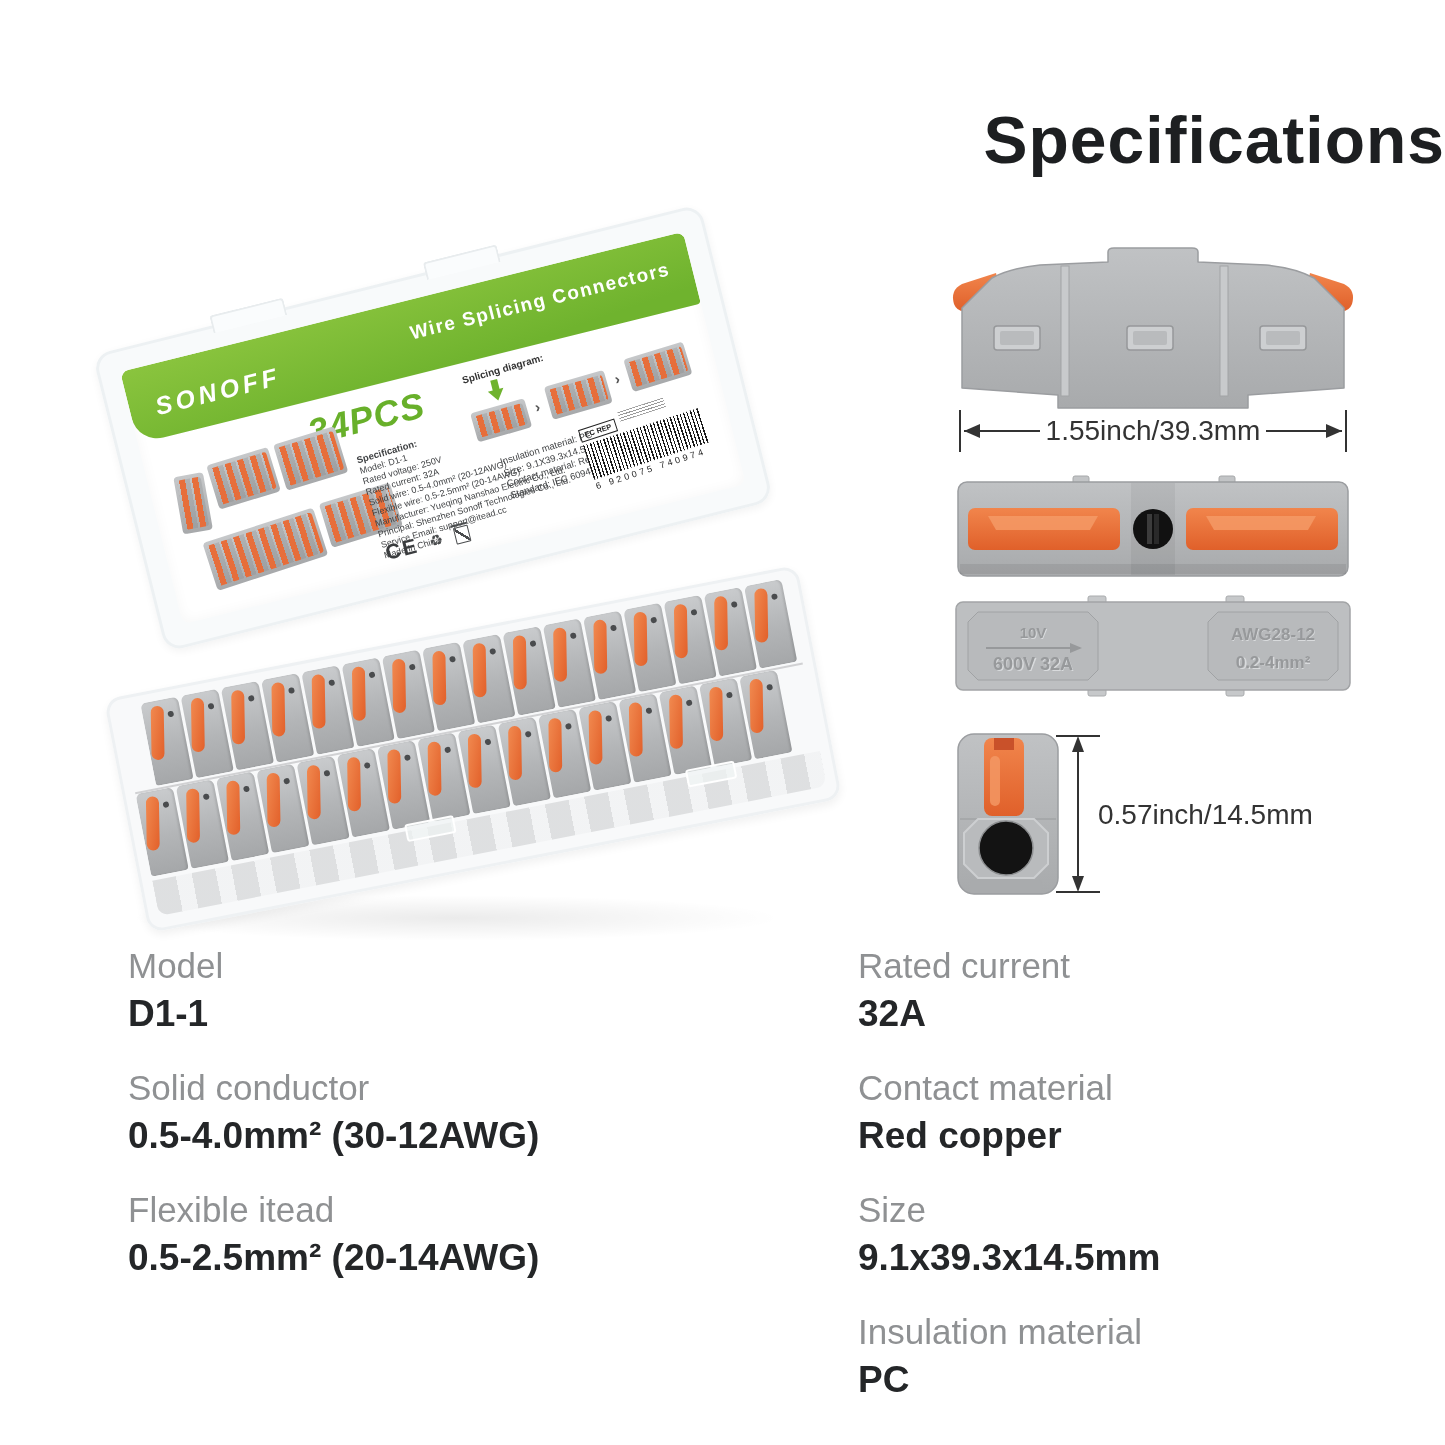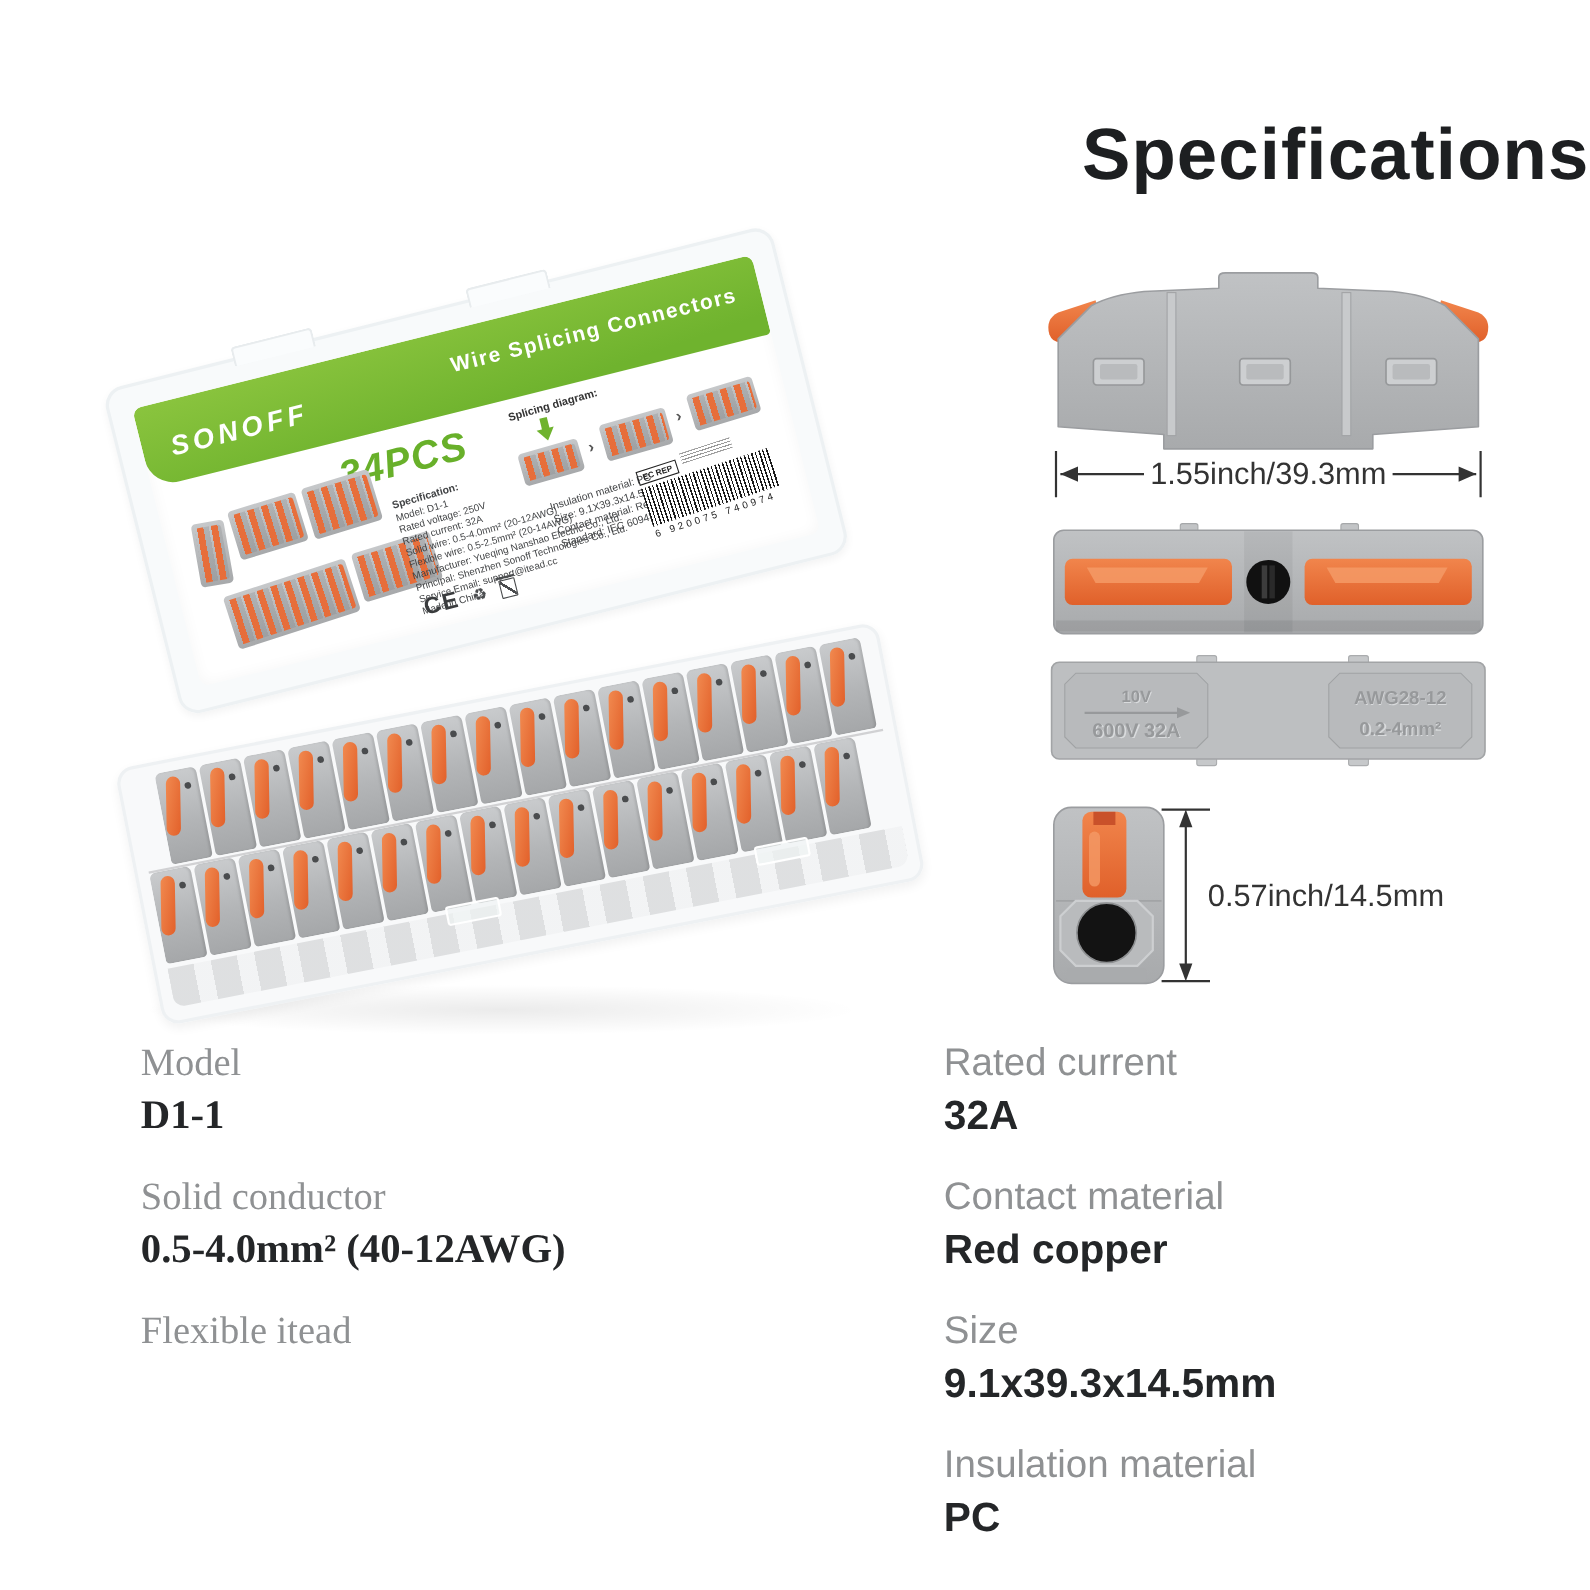--- a/index.html
+++ b/index.html
@@ -88,21 +88,21 @@
   .latch.l1{left:38%;} .latch.l2{left:80%;}
 
   
   svg text{font-family:"Liberation Sans","DejaVu Sans",sans-serif;}
   .dimtext{font-size:28px;fill:#333;}
   .emboss-back{fill:#d9dbdd;}
   .emboss{fill:#97999b;font-weight:bold;}
 
   
   .specs{position:absolute;top:943px;width:620px;}
-  .specs.left{left:128px;font-family:Liberation Serif, serif;} .specs.right{left:858px;}
+  .specs.left{left:128px;} .specs.right{left:858px;}
   .spec-item{margin-bottom:26px;}
   .spec-label{font-size:35px;color:#8f9193;line-height:46px;}
   .spec-value{font-size:37px;font-weight:bold;color:#242628;line-height:50px;}
 </style>
 </head>
 <body>
 
 <h1 id="title">Specifications</h1>
 
 <div id="photo">
@@ -299,24 +299,25 @@
   <text x="150" y="102" class="dimtext">0.57inch/14.5mm</text>
 </svg>
 
 <div class="specs left">
     <div class="spec-item">
     <div class="spec-label">Model</div>
     <div class="spec-value">D1-1</div>
   </div>
     <div class="spec-item">
     <div class="spec-label">Solid conductor</div>
-    <div class="spec-value">0.5-4.0mm² (40-12AWG)</div>
+    <div class="spec-value">0.5-4.0mm² (30-12AWG)</div>
   </div>
     <div class="spec-item">
     <div class="spec-label">Flexible itead</div>
+    <div class="spec-value">0.5-2.5mm² (20-14AWG)</div>
   </div>
   </div>
 <div class="specs right">
     <div class="spec-item">
     <div class="spec-label">Rated current</div>
     <div class="spec-value">32A</div>
   </div>
     <div class="spec-item">
     <div class="spec-label">Contact material</div>
     <div class="spec-value">Red copper</div>

